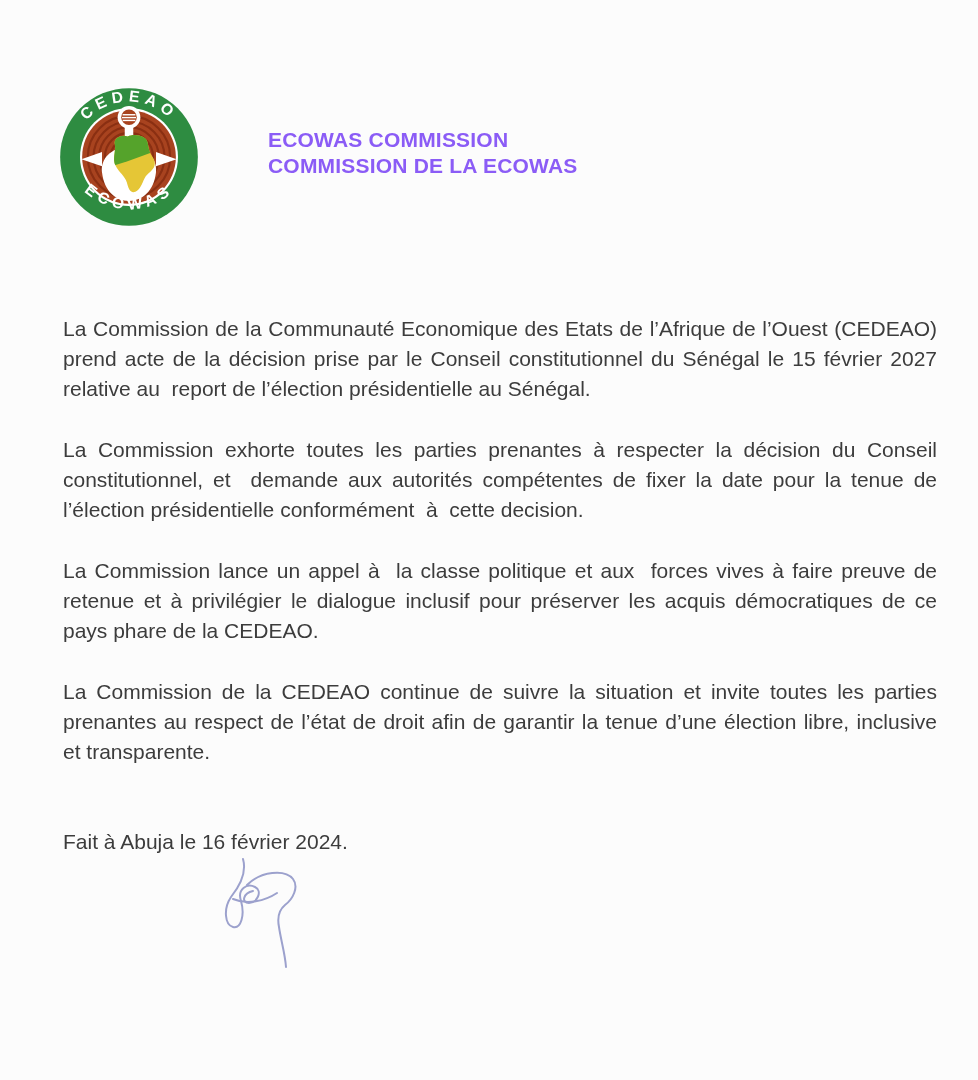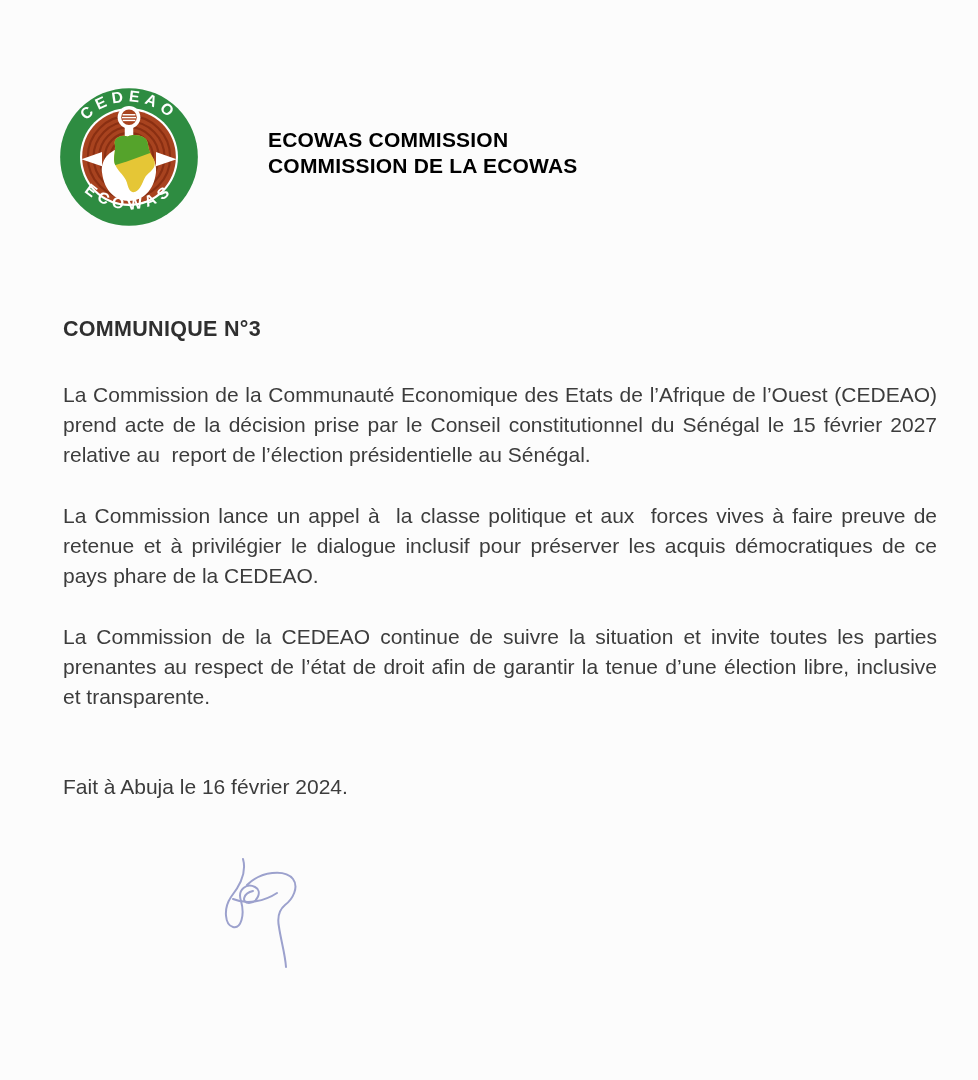--- a/index.html
+++ b/index.html
@@ -18,21 +18,21 @@
     position: absolute;
     left: 58px;
     top: 86px;
     width: 142px;
     height: 142px;
   }
   .org-lines {
     position: absolute;
     left: 268px;
     top: 127px;
-    color: #000000;
+    color: #8b5cf6;
     font-weight: bold;
     font-size: 21px;
     line-height: 26px;
     letter-spacing: 0.2px;
     white-space: nowrap;
   }
 
   
   .body-text {
     position: absolute;
@@ -120,22 +120,22 @@
       </text>
     </svg>
   </div>
 
   <div class="org-lines">
     <div>ECOWAS COMMISSION</div>
     <div>COMMISSION DE LA ECOWAS</div>
   </div>
 
   <main class="body-text">
-    <h1>COMMUNIQUE N°3</h1>
     <p>La Commission de la Communauté Economique des Etats de l’Afrique de l’Ouest (CEDEAO) prend acte de la décision prise par le Conseil constitutionnel du Sénégal le 15 février 2027 relative au  report de l’élection présidentielle au Sénégal.</p>
+    <p>La Commission exhorte toutes les parties prenantes à respecter la décision du Conseil constitutionnel, et  demande aux autorités compétentes de fixer la date pour la tenue de l’élection présidentielle conformément  à  cette decision.</p>
     <p>La Commission lance un appel à  la classe politique et aux  forces vives à faire preuve de retenue et à privilégier le dialogue inclusif pour préserver les acquis démocratiques de ce pays phare de la CEDEAO.</p>
     <p>La Commission de la CEDEAO continue de suivre la situation et invite toutes les parties prenantes au respect de l’état de droit afin de garantir la tenue d’une élection libre, inclusive et transparente.</p>
     <p class="closing">Fait à Abuja le 16 février 2024.</p>
   </main>
 
   <svg class="signature" width="95" height="125" viewBox="0 0 95 125">
     <g fill="none" stroke="#9298C8" stroke-width="2" stroke-linecap="round" opacity="0.9">
       <path d="M 30,6 C 34,20 26,34 18,44 C 10,56 12,72 20,74 C 28,76 32,62 28,48 C 24,36 34,30 42,34 C 50,38 44,50 36,50 C 28,50 30,40 40,38"></path>
       <path d="M 34,32 C 48,18 72,16 80,26 C 86,34 80,46 72,52 C 66,57 64,64 66,74 C 68,88 72,100 73,114"></path>
       <path d="M 20,46 C 34,52 52,48 64,40"></path>

